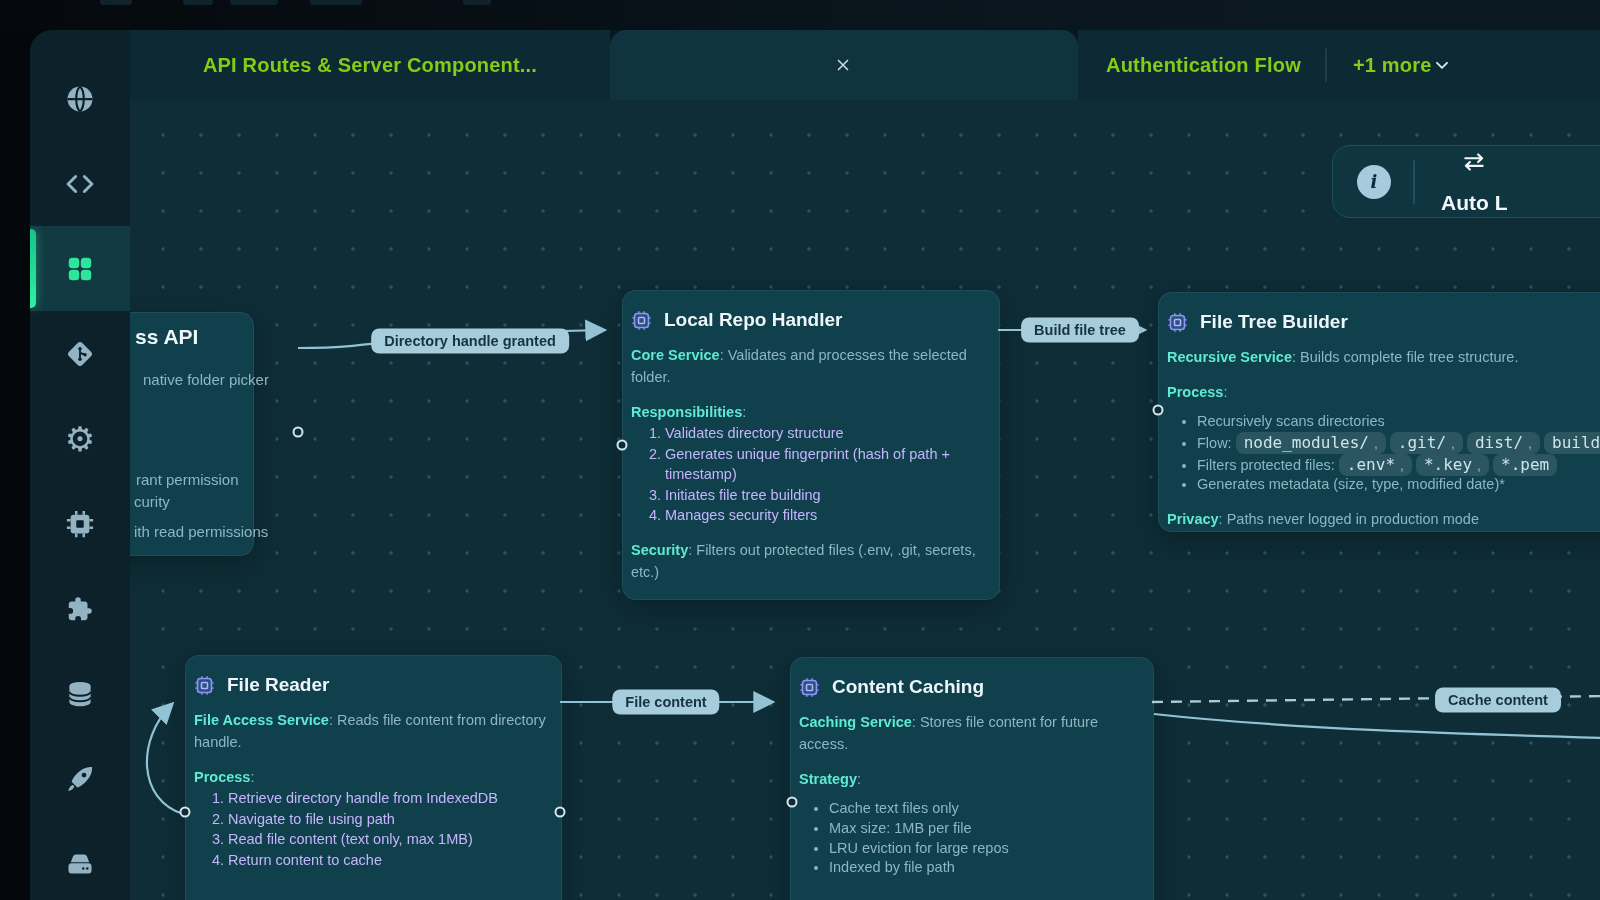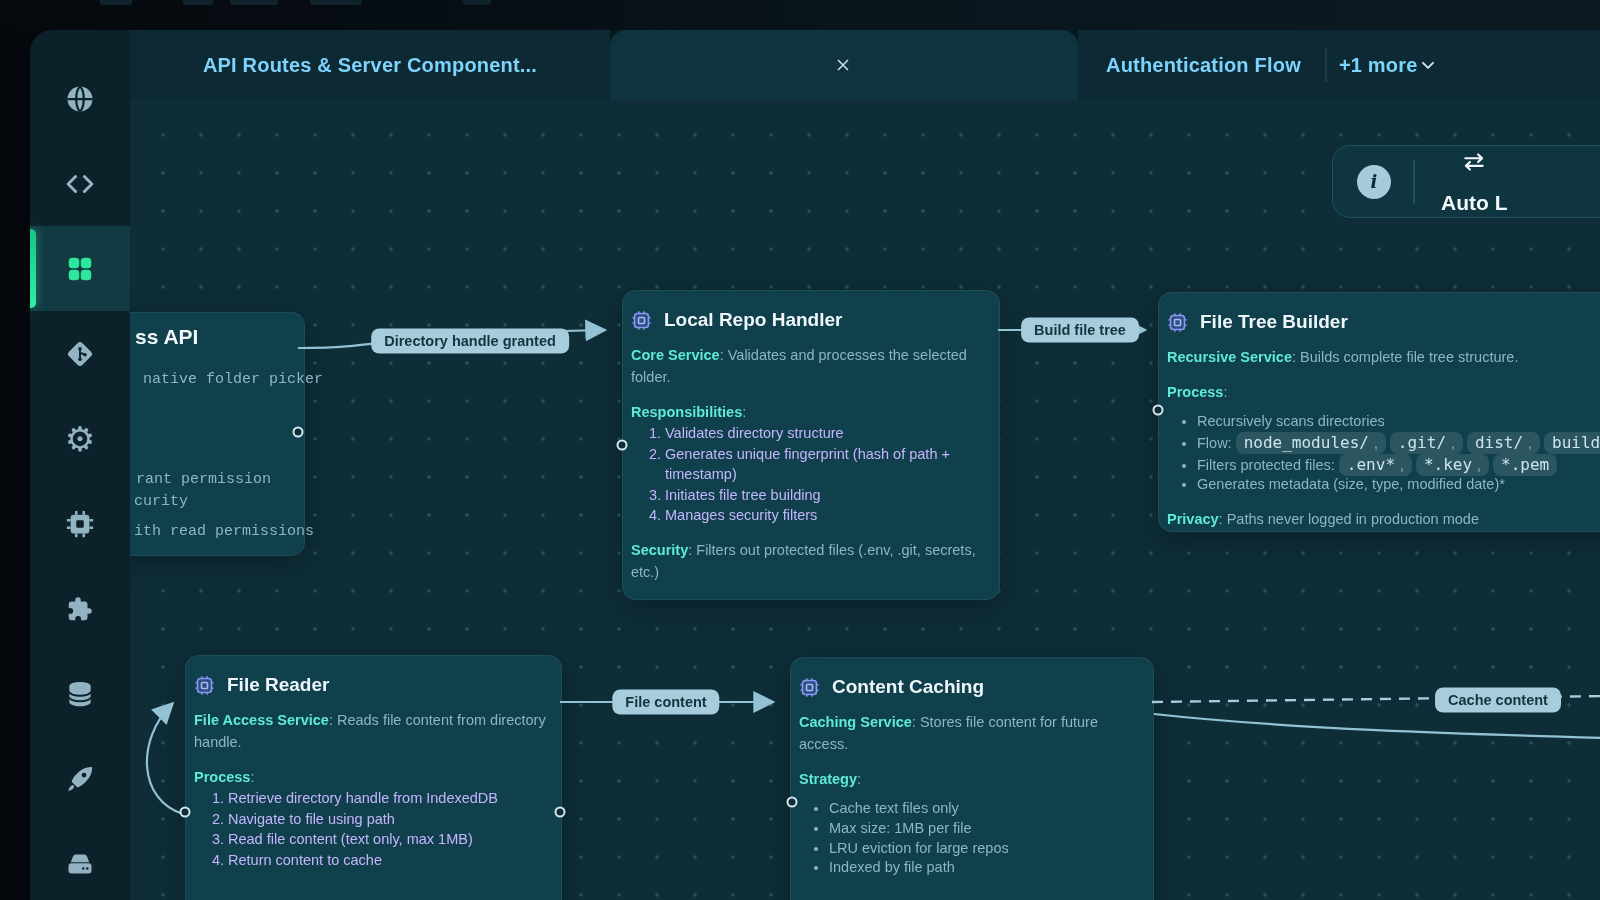--- a/index.html
+++ b/index.html
@@ -11,30 +11,30 @@
     background:linear-gradient(90deg,#05090d 0%,#060d13 25%,#0a161d 60%,#0b1a21 100%);}
   .sliver{position:absolute;top:0;height:5px;background:#10222b;border-radius:0 0 3px 3px;}
 
   
   .app{position:absolute;left:30px;top:30px;right:0;bottom:0;
     background:#071821;border-top-left-radius:22px;overflow:hidden;}
 
   
   .tabstrip{position:absolute;left:100px;top:0;right:0;height:70px;}
   .tab,.tab-right{position:absolute;top:0;height:70px;display:flex;align-items:center;}
-  .tab-label{font-size:20px;font-weight:700;color:#7dd3fc;letter-spacing:.2px;white-space:nowrap;}
+  .tab-label{font-size:20px;font-weight:700;color:#84cc16;letter-spacing:.2px;white-space:nowrap;}
   .tab1{left:0;width:480px;background:#0d2a34;justify-content:center;}
   .tab.active{left:480px;width:468px;background:#10343f;border-radius:16px 16px 0 0;
     justify-content:center;gap:26px;}
   .tab-close{width:20px;height:20px;color:#c9d9e1;display:flex;align-items:center;cursor:pointer;}
   .tab-close svg{width:18px;height:18px;}
   .tab-right{left:948px;right:0;background:#0d2a34;}
   .tab-right .auth{margin-left:28px;}
   .vdiv{width:2px;height:34px;background:#1e3d49;margin-left:24px;border-radius:1px;}
-  .more{display:flex;align-items:center;margin-left:12px;cursor:pointer;}
+  .more{display:flex;align-items:center;margin-left:26px;cursor:pointer;}
   .more svg{width:20px;height:20px;color:#d4e2e9;}
 
   
   .sidebar{position:absolute;left:0;top:0;bottom:0;width:100px;background:#0d212b;
     padding-top:26px;box-sizing:border-box;z-index:8;}
   .side-item{position:relative;width:100px;height:85px;display:flex;align-items:center;
     justify-content:center;color:#93b3c3;cursor:pointer;}
   .side-item svg{width:30px;height:30px;}
   .side-item .glyph{font-family:"DejaVu Sans",sans-serif;font-size:34px;line-height:1;}
   .side-item.active{background:#123a42;color:#2ce69d;}
@@ -60,21 +60,21 @@
   .node ol li{font-size:14.5px;line-height:1.42;}
   .node ul{margin:9px 0 0;padding-left:30px;color:#8fb5c3;list-style:disc;}
   .node ul li{font-size:14.5px;line-height:1.36;}
   .pill{font-family:"DejaVu Sans Mono","Liberation Mono",monospace;font-size:16px;
     background:#2b5661;color:#cfe4ea;padding:1px 8px 2px;border-radius:8px;white-space:nowrap;}
   .pill:not(:last-child)::after{content:",";color:#8fb5c3;margin-left:5px;
     font-family:"Liberation Sans",sans-serif;font-size:14px;}
 
   
   .aa-title{position:absolute;font-size:21px;font-weight:700;color:#eef6f9;white-space:nowrap;}
-  .aa-line{position:absolute;font-size:15px;color:#8fb5c3;white-space:nowrap;font-family:Liberation Mono, monospace;}
+  .aa-line{position:absolute;font-size:15px;color:#8fb5c3;white-space:nowrap;}
 
   
   .edge-label{position:absolute;transform:translate(-50%,-50%);background:#a7cddd;
     color:#16333f;font-size:14.5px;font-weight:700;padding:4px 13px 5px;border-radius:8px;
     white-space:nowrap;z-index:4;}
 
   
   .float-toolbar{position:absolute;left:1202px;top:45px;width:292px;height:73px;
     background:#0e3540;border:1px solid #1f515e;border-radius:18px;display:flex;
     align-items:center;padding-left:24px;box-sizing:border-box;z-index:6;}
@@ -207,21 +207,21 @@
       <path d="M1024 614 C 1160 629 1330 634 1478 638" fill="none" stroke="#93c2d4" stroke-width="2.2"></path>
       <path d="M53 714 C 8 700 6 640 42 604" fill="none" stroke="#93c2d4" stroke-width="2.2" marker-end="url(#arrow)"></path>
       <circle cx="168" cy="332" r="4.5" fill="#0e2d37" stroke="#d5e6ee" stroke-width="2"></circle>
       <circle cx="492" cy="345" r="4.5" fill="#0e2d37" stroke="#d5e6ee" stroke-width="2"></circle>
       <circle cx="1028" cy="310" r="4.5" fill="#0e2d37" stroke="#d5e6ee" stroke-width="2"></circle>
       <circle cx="55" cy="712" r="4.5" fill="#0e2d37" stroke="#d5e6ee" stroke-width="2"></circle>
       <circle cx="430" cy="712" r="4.5" fill="#0e2d37" stroke="#d5e6ee" stroke-width="2"></circle>
       <circle cx="662" cy="702" r="4.5" fill="#0e2d37" stroke="#d5e6ee" stroke-width="2"></circle>
     </svg>
 
-    <div class="node" style="left:-100px;top:212px;width:275px;height:244px;padding:12px">
+    <div class="node" style="left:-100px;top:212px;width:224px;height:244px;padding:12px">
       <div class="aa-title" style="left:104px;top:12px">ss API</div>
       <div class="aa-line" style="left:112px;top:58px">native folder picker</div>
       <div class="aa-line" style="left:105px;top:158px">rant permission</div>
       <div class="aa-line" style="left:103px;top:180px">curity</div>
       <div class="aa-line" style="left:103px;top:210px">ith read permissions</div>
     </div>
 
     <div class="node" style="left:492px;top:190px;width:378px;height:310px">
       <div class="node-title">
         <svg viewBox="0 0 24 24">

